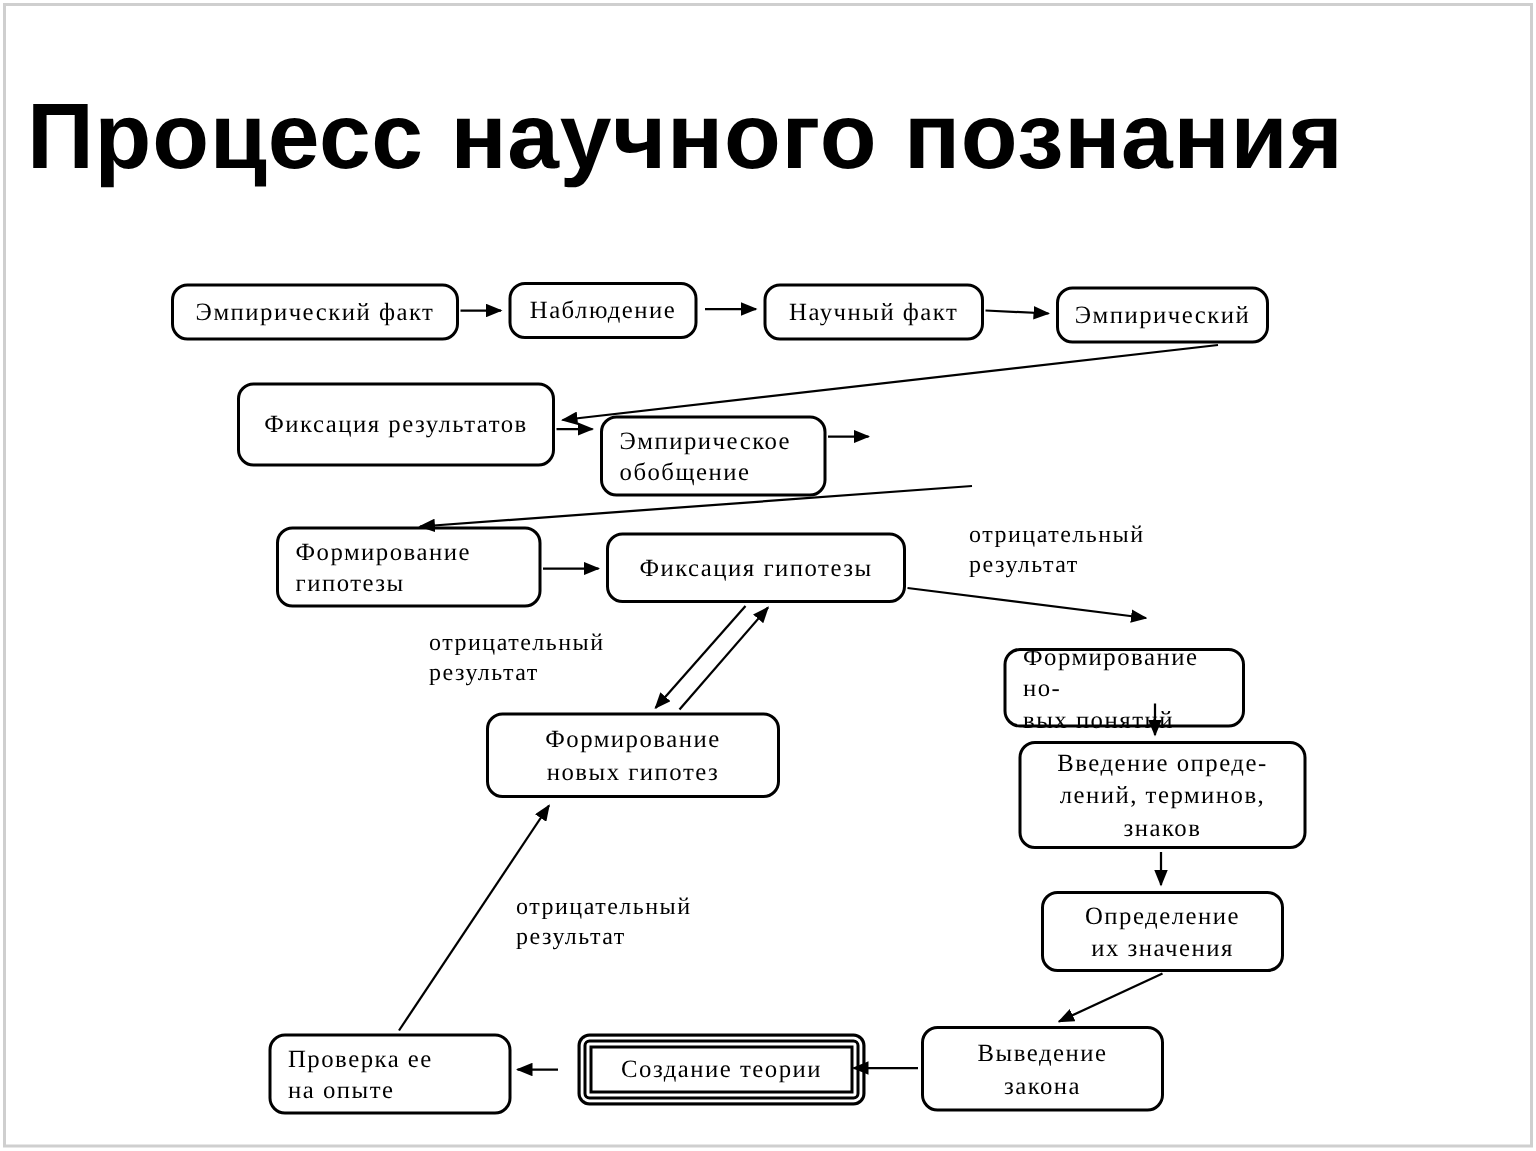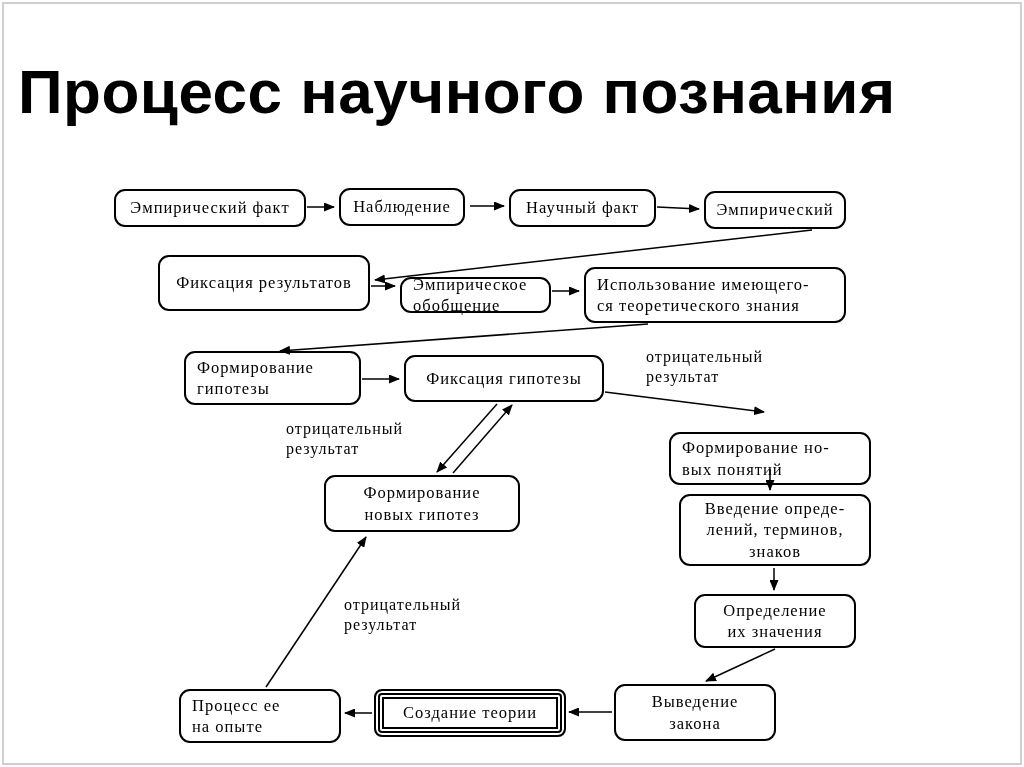--- a/index.html
+++ b/index.html
@@ -48,20 +48,21 @@
   }
   .node.ta-left {
     justify-content: flex-start;
     text-align: left;
     padding-left: 11px;
   }
   .node.multi-border {
     border-radius: 8px;
     box-shadow: inset 0 0 0 2px #fff, inset 0 0 0 4px #000, inset 0 0 0 6px #fff, inset 0 0 0 8px #000;
     padding: 2px 12px;
+    margin-left: 11px;
   }
   .edge-label {
     position: absolute;
     font-size: 16px;
     letter-spacing: 1px;
     line-height: 1.25;
     white-space: pre-line;
   }
   .arrows {
     position: absolute;
@@ -77,44 +78,42 @@
   <div class="frame"></div>
 
   <h1 class="title">Процесс научного познания</h1>
 
   <div class="node" style="left:114px;top:189px;width:192px;height:38px">Эмпирический факт</div>
   <div class="node" style="left:339px;top:188px;width:126px;height:38px">Наблюдение</div>
   <div class="node" style="left:509px;top:189px;width:147px;height:38px">Научный факт</div>
   <div class="node" style="left:704px;top:191px;width:142px;height:38px">Эмпирический</div>
 
   <div class="node" style="left:158px;top:255px;width:212px;height:56px">Фиксация результатов</div>
-  <div class="node ta-left" style="left:400px;top:277px;width:151px;height:36px">Эмпирическое
+  <div class="node ta-left" style="left:400px;top:277px;width:151px;height:54px">Эмпирическое
 обобщение</div>
-  <div class="node ta-left" style="left:584px;top:267px;width:262px;height:56px">Использование имеющего-
-ся теоретического знания</div>
 
   <div class="node ta-left" style="left:184px;top:351px;width:177px;height:54px">Формирование
 гипотезы</div>
   <div class="node" style="left:404px;top:355px;width:200px;height:47px">Фиксация гипотезы</div>
 
-  <div class="node ta-left" style="left:669px;top:432px;width:202px;height:53px">Формирование но-
+  <div class="node ta-left" style="left:669px;top:432px;width:161px;height:53px">Формирование но-
 вых понятий</div>
   <div class="node" style="left:679px;top:494px;width:192px;height:72px">Введение опреде-
 лений, терминов,
 знаков</div>
   <div class="node" style="left:694px;top:594px;width:162px;height:54px">Определение
 их значения</div>
 
   <div class="node" style="left:324px;top:475px;width:196px;height:57px">Формирование
 новых гипотез</div>
 
   <div class="node" style="left:614px;top:684px;width:162px;height:57px">Выведение
 закона</div>
   <div class="node multi-border" style="left:374px;top:689px;width:192px;height:48px">Создание теории</div>
-  <div class="node ta-left" style="left:179px;top:689px;width:162px;height:54px">Процесс ее
+  <div class="node ta-left" style="left:179px;top:689px;width:162px;height:54px">Проверка ее
 на опыте</div>
 
   <div class="edge-label" style="left:646px;top:347px">отрицательный
 результат</div>
   <div class="edge-label" style="left:286px;top:419px">отрицательный
 результат</div>
   <div class="edge-label" style="left:344px;top:595px">отрицательный
 результат</div>
 
   <svg class="arrows" width="1024" height="767" viewBox="0 0 1024 767">

